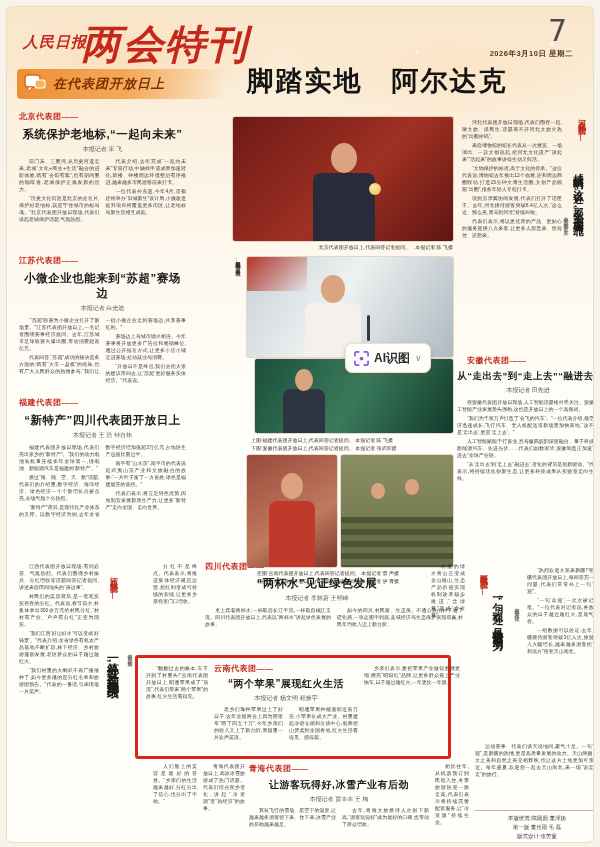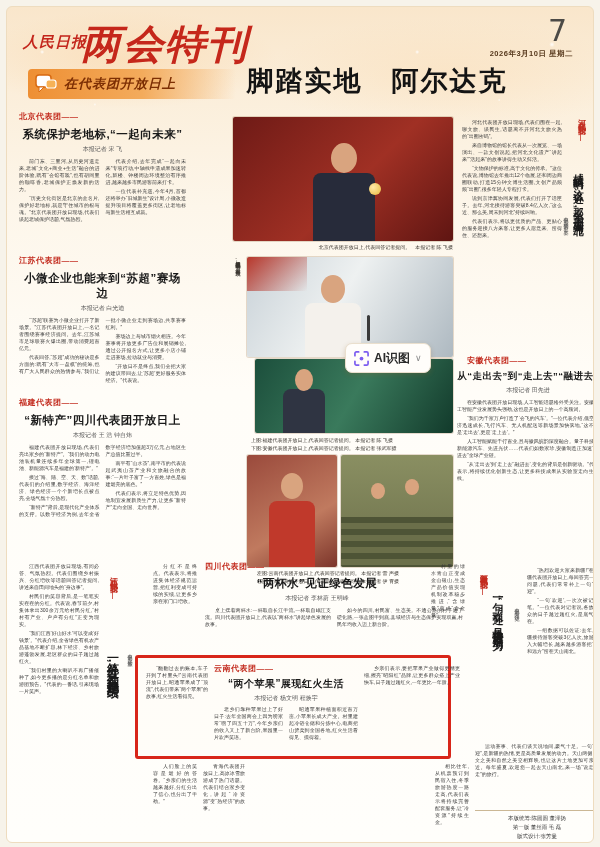--- a/index.html
+++ b/index.html
@@ -16,21 +16,21 @@
         radial-gradient(circle 2px at 84% 62%,rgba(255,255,255,.8),transparent 70%),
         radial-gradient(circle 4px at 93% 25%,rgba(255,255,255,.9),transparent 70%),
         radial-gradient(ellipse 220px 70px at 20% 35%,rgba(250,215,170,.55),transparent 70%),
         radial-gradient(ellipse 260px 80px at 75% 45%,rgba(250,220,180,.45),transparent 70%);}
   .abs{position:absolute;}
   .brand{font-family:"DejaVu Serif",serif;font-weight:bold;font-style:italic;color:#c3261c;font-size:15px;letter-spacing:1px;}
   .edition{font-weight:900;color:#c5271b;font-size:40px;letter-spacing:2px;font-family:"DejaVu Sans",sans-serif;font-style:italic;}
   .pagenum{font-size:30px;color:#4c4a46;font-family:"DejaVu Sans",sans-serif;}
   .date{font-size:7.5px;font-weight:bold;color:#57391d;letter-spacing:.5px;}
   .ribbon{display:flex;align-items:center;gap:6px;padding-left:6px;border-radius:4px;
-        background:linear-gradient(90deg,#ee8f33,#f3ab5c 55%,rgba(249,228,196,0));margin-left:11px;}
+        background:linear-gradient(90deg,#ee8f33,#f3ab5c 55%,rgba(249,228,196,0));}
   .ribbon-label{font-size:13px;font-weight:bold;font-style:italic;color:#7d2f04;letter-spacing:1px;}
   .headline{font-size:27px;font-weight:900;color:#141414;letter-spacing:2px;text-align:center;font-family:"DejaVu Sans",sans-serif;}
   .sec-label{font-size:8px;font-weight:bold;color:#c32b1e;letter-spacing:.5px;}
   .sec-title{font-size:11.5px;font-weight:900;color:#191919;text-align:center;letter-spacing:.5px;}
   .sec-title.small{font-size:10px;}
   .byline{font-size:6px;color:#5a5a5a;text-align:center;margin-top:3px;}
   .bt{font-size:5px;line-height:7px;color:#3b3b3b;text-align:justify;overflow:hidden;}
   .bt p{margin:0 0 2px 0;text-indent:10px;}
   .cols2{column-count:2;column-gap:6px;}
   .v{writing-mode:vertical-rl;}
@@ -194,20 +194,29 @@
       </div>
     </div>
     <div class="abs bt" style="left:226px;top:7px;width:96px;height:88px;">
       <p>乡亲们表示,要把苹果产业做得更精更细,擦亮“昭阳红”品牌,让更多群众搭上产业快车,日子越过越红火,一年更比一年甜。</p>
     </div>
   </div>
 
   <div class="abs bt" style="left:196px;top:756px;width:42px;height:84px;">
     <p>青海代表团开放日上,高原冰雪旅游成了热门话题。代表们结合家乡变化,讲起“冷资源”变“热经济”的故事。</p>
   </div>
+  <div class="abs" style="left:242px;top:756px;width:180px;">
+    <div class="sec-label">青海代表团——</div>
+    <div class="sec-title small" style="margin-top:4px;">让游客玩得好,冰雪产业有后劲</div>
+    <div class="byline">本报记者 贾丰丰 王 梅</div>
+    <div class="bt cols2" style="margin-top:3px;height:38px;">
+      <p>翼装飞行的雪场、星空下的温泉,让越来越多游客留下来、住下来,冰雪产业的后劲越来越足。</p>
+      <p>去年,青海文旅接待人次创下新高,“游客玩得好”成为最好的口碑,也带动了群众增收。</p>
+    </div>
+  </div>
   <div class="abs bt" style="left:428px;top:756px;width:34px;height:84px;">
     <p>相比往年,从机票预订到民宿入住,冬季旅游热度一路走高,代表们表示将持续完善配套服务,让“冷资源”持续生金。</p>
   </div>
 
   <div class="abs bt" style="left:455px;top:112px;width:100px;height:233px;">
     <p>河北代表团开放日现场,代表们围在一起,聊文旅、谈民生,话题离不开河北文旅火热的“出圈密码”。</p>
     <p>来自博物馆的馆长代表从一次展览、一场演出、一款文创说起,把河北文化遗产“讲起来”“活起来”的故事讲得生动又鲜活。</p>
     <p>“文物保护的标准,高于文化的传承。”这位代表说,博物馆去年推出12个临展,还和周边商圈联动,打造15分钟文博生活圈,文创产品频频“出圈”,很多年轻人专程打卡。</p>
     <p>说到京津冀协同发展,代表们打开了话匣子。去年,河北接待游客突破8.4亿人次,“这么近、那么美,周末到河北”持续叫响。</p>
     <p>代表们表示,将以更优质的产品、更贴心的服务迎接八方来客,让更多人愿意来、留得住、还想来。</p>

